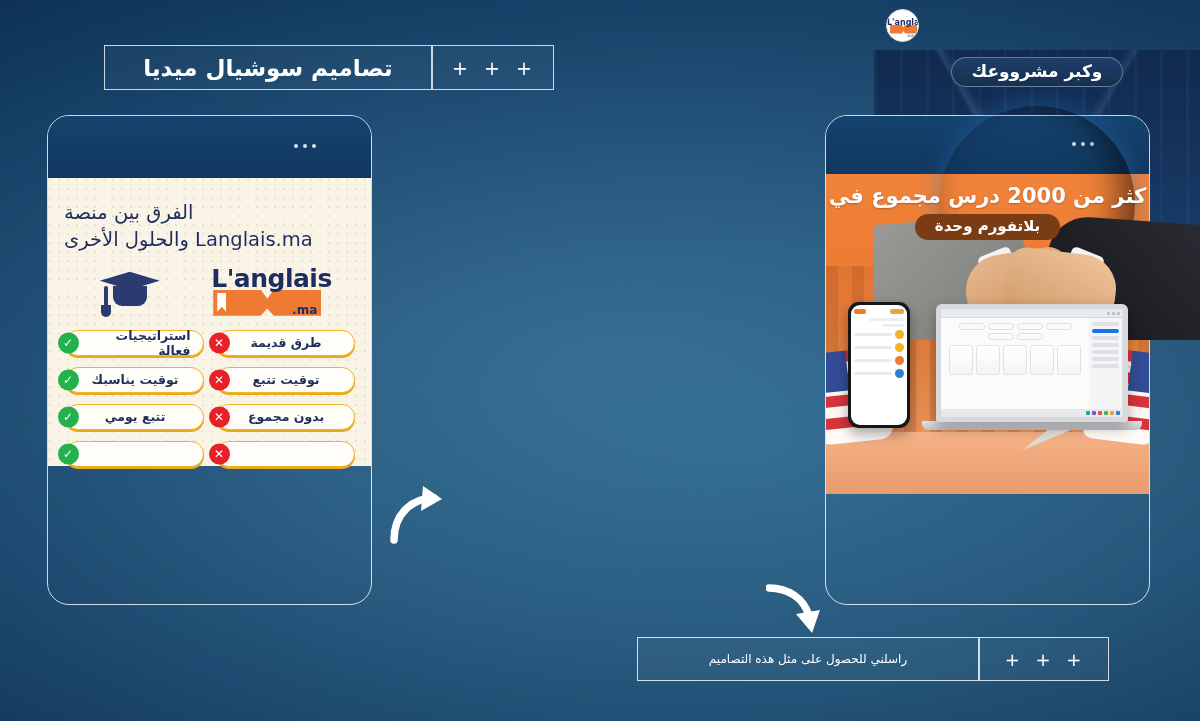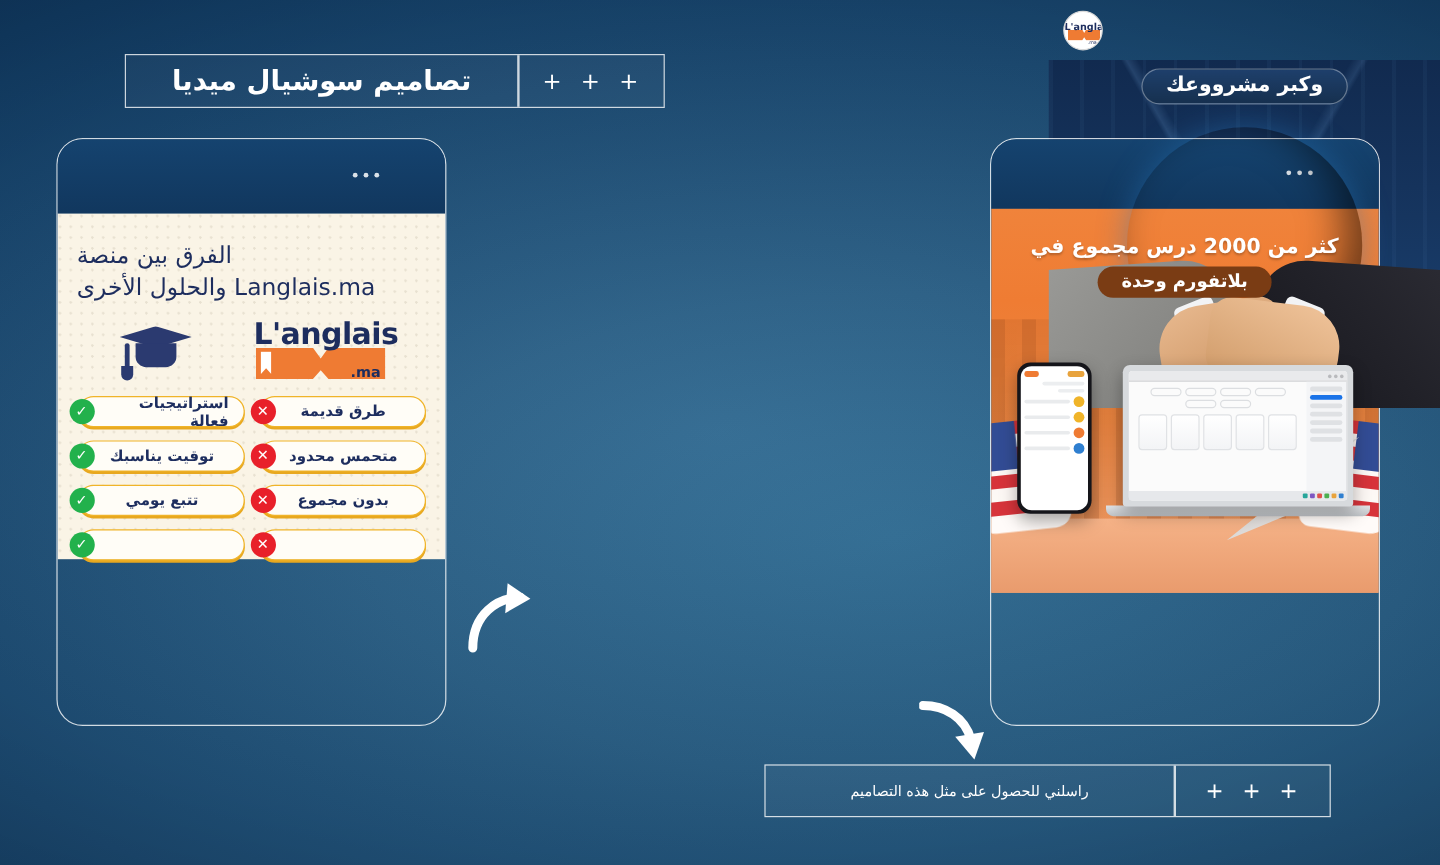--- a/index.html
+++ b/index.html
@@ -225,21 +225,21 @@
   }
 
   
   .r-top { position:absolute; left:0; right:0; top:0; height:58px;
            background:linear-gradient(180deg,#15436f,#11375e); }
   .r-dots { left:246px; top:26px; }
   .r-body { position:absolute; left:0; right:0; top:58px; height:320px;
             background:linear-gradient(180deg,#f0833b 0%, #ef7c33 24%, #e98440 55%, #f0a373 100%);
             overflow:hidden; }
   .r-ttl { position:relative; z-index:4; text-align:center; color:#fff; font-weight:700;
-           font-size:17px; padding-top:22px; text-shadow:0 1px 2px rgba(0,0,0,.25); }
+           font-size:21px; padding-top:10px; text-shadow:0 1px 2px rgba(0,0,0,.25); }
   .r-ttl .num { direction:ltr; unicode-bidi:isolate; }
   .r-sub { position:relative; z-index:4; margin:6px auto 0; width:fit-content;
            background:#7a3c14; border-radius:15px; color:#fff; font-weight:700;
            font-size:15px; padding:3px 20px 5px;text-align:right; }
   .r-scene { position:absolute; inset:0; z-index:2; }
   .r-scene .bldg {
     position:absolute; left:0; right:0; bottom:58px; height:170px; opacity:.35;
     background:
       repeating-linear-gradient(90deg, rgba(120,55,20,.55) 0 12px, rgba(210,120,60,.25) 12px 26px),
       linear-gradient(180deg, rgba(140,65,25,.4), rgba(240,150,90,.1));
@@ -387,21 +387,21 @@
         </div>
       </div>
 
       <div class="l-row">
         <div class="pill good">
           <span class="badge">✓</span>
           <span class="label">توقيت يناسبك</span>
         </div>
         <div class="pill bad">
           <span class="badge">✕</span>
-          <span class="label">متحمس محدود</span>
+          <span class="label">توقيت تتبع</span>
         </div>
       </div>
 
       <div class="l-row">
         <div class="pill good">
           <span class="badge">✓</span>
           <span class="label">تتبع يومي</span>
         </div>
         <div class="pill bad">
           <span class="badge">✕</span>

